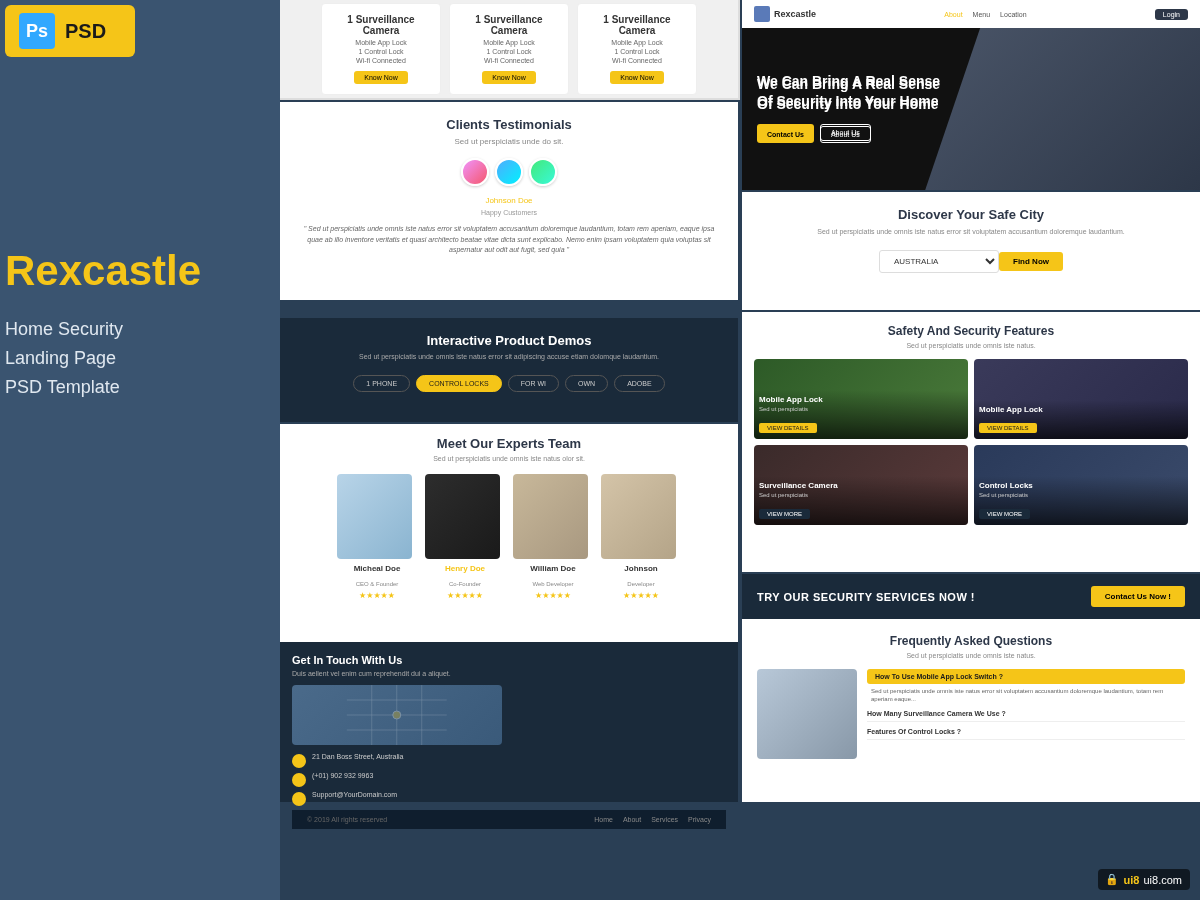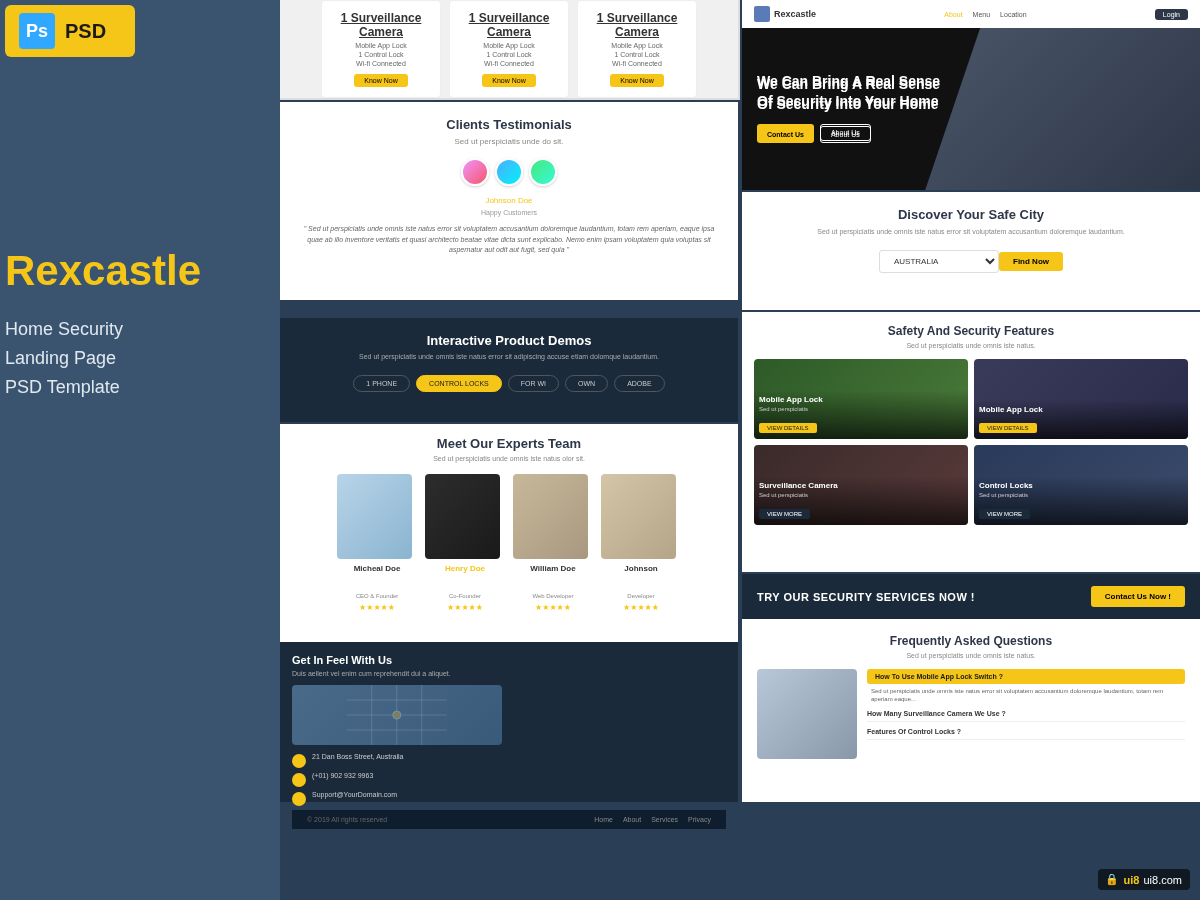--- a/index.html
+++ b/index.html
@@ -99,25 +99,24 @@
     .price-card {
       background: white;
       border: 1px solid #eee;
       border-radius: 4px;
       padding: 10px;
       width: 120px;
       text-align: center;
       font-size: 9px;
     }
     .price-card-title {
-      font-size: 12px;
+      font-size: 10px;
       color: #333;
       margin-bottom: 3px;
       font-weight: bold;
-      text-decoration: underline;
     }
     .price-card-item {
       font-size: 7px;
       color: #666;
       margin-bottom: 2px;
     }
     .price-card-btn {
       background: #f5c518;
       border: none;
       border-radius: 3px;
@@ -450,21 +449,21 @@
       object-fit: cover;
     }
     .team-photo-1 { background: linear-gradient(135deg, #b8d4e8, #8ab4d0); }
     .team-photo-2 { background: linear-gradient(135deg, #2d2d2d, #1a1a1a); }
     .team-photo-3 { background: linear-gradient(135deg, #c8b89a, #a89880); }
     .team-photo-4 { background: linear-gradient(135deg, #d4c4a8, #b4a488); }
     .team-name {
       font-size: 8px;
       font-weight: bold;
       color: #333;
-      margin-bottom: 20px;
+      margin-bottom: 8px;
     }
     .team-name-yellow {
       color: #f5c518;
     }
     .team-role {
       font-size: 6px;
       color: #888;
       margin-bottom: 4px;
     }
     .team-stars {
@@ -1092,21 +1091,21 @@
         <div class="team-name">Johnson</div>
         <div class="team-role">Developer</div>
         <div class="team-stars">★★★★★</div>
       </div>
     </div>
   </div>
 
   <div class="panel-contact-section">
     <div class="contact-grid">
       <div>
-        <div class="contact-left-title">Get In Feel With Us</div>
+        <div class="contact-left-title">Get In Touch With Us</div>
         <div class="contact-sub">Duis aellent vel enim cum reprehendit dui a aliquet.</div>
         <div class="map-box">
           <svg class="map-grid-lines" viewBox="0 0 100 60">
             <line x1="0" y1="15" x2="100" y2="15" stroke="white" stroke-width="0.5"></line>
             <line x1="0" y1="30" x2="100" y2="30" stroke="white" stroke-width="0.5"></line>
             <line x1="0" y1="45" x2="100" y2="45" stroke="white" stroke-width="0.5"></line>
             <line x1="25" y1="0" x2="25" y2="60" stroke="white" stroke-width="0.5"></line>
             <line x1="50" y1="0" x2="50" y2="60" stroke="white" stroke-width="0.5"></line>
             <line x1="75" y1="0" x2="75" y2="60" stroke="white" stroke-width="0.5"></line>
             <circle cx="50" cy="30" r="4" fill="#f5c518" stroke="white" stroke-width="1"></circle>

